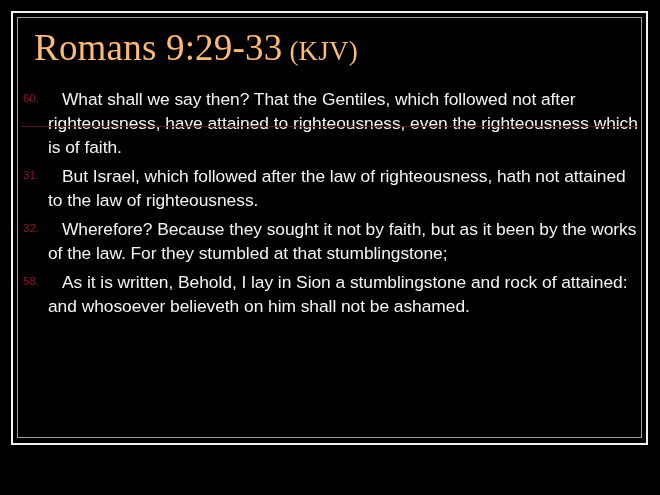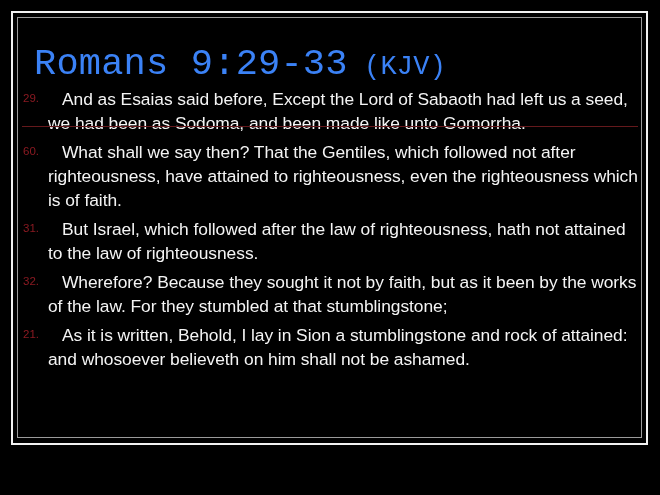--- a/index.html
+++ b/index.html
@@ -43,27 +43,26 @@
     box-sizing: border-box;
     pointer-events: none;
   }
 
   
   #title {
     position: absolute;
     left: 34px;
     top: 26px;
     width: 596px;
-    color: #3b82f6;
-    font-family: Liberation Mono, monospace;
+    color: #fdba74;
+    font-family: Liberation Serif, serif;
     font-size: 37px;
     line-height: 44px;
     letter-spacing: 0.2px;
     white-space: nowrap;
-    margin-top: 16px;
   }
   #title .kjv {
     font-size: 27px;
   }
 
   
   #verses {
     position: absolute;
     left: 22px;
     top: 87px;
@@ -110,42 +109,38 @@
 
 <div id="slide">
 
   <div class="frame-outer"></div>
   <div class="frame-inner"></div>
 
   <div id="title"><span>Romans 9:29-33</span><span class="kjv"> <span>(KJV)</span></span></div>
 
   <div id="verses">
 
-    <div class="verse">
-      <span class="verse-num">29.</span>
-      <span class="verse-text">And as Esaias said before, Except the Lord of Sabaoth had left us a seed, we had been as Sodoma, and been made like unto Gomorrha.</span>
-    </div>
 
     <div class="verse">
       <span class="verse-num">60.</span>
       <span class="verse-text">What shall we say then? That the Gentiles, which followed not after righteousness, have attained to righteousness, even the righteousness which is of faith.</span>
     </div>
 
     <div class="verse">
       <span class="verse-num">31.</span>
       <span class="verse-text">But Israel, which followed after the law of righteousness, hath not attained to the law of righteousness.</span>
     </div>
 
     <div class="verse">
       <span class="verse-num">32.</span>
       <span class="verse-text">Wherefore? Because they sought it not by faith, but as it been by the works of the law. For they stumbled at that stumblingstone;</span>
     </div>
 
     <div class="verse">
-      <span class="verse-num">21.</span>
+      <span class="verse-num">58.</span>
       <span class="verse-text">As it is written, Behold, I lay in Sion a stumblingstone and rock of attained: and whosoever believeth on him shall not be ashamed.</span>
     </div>
 
   </div>
 
   <div id="stray-rule"></div>
 
 </div>
 
 </body></html>

